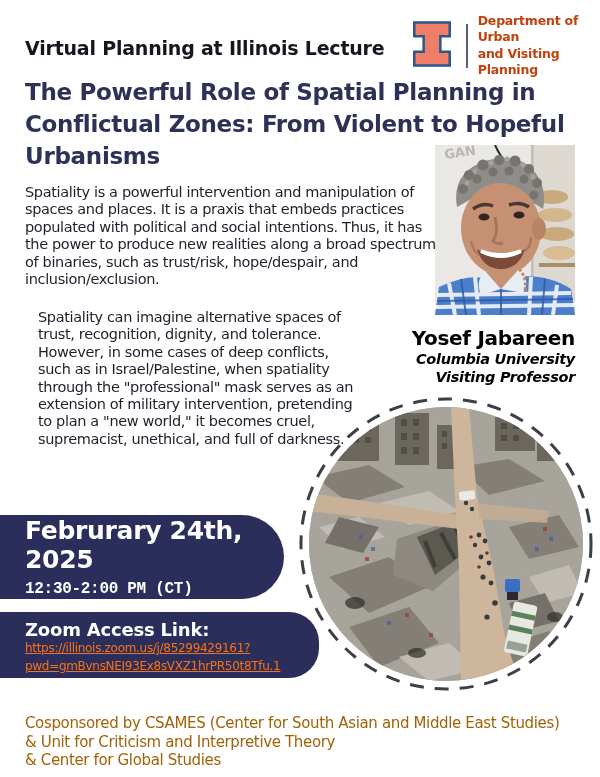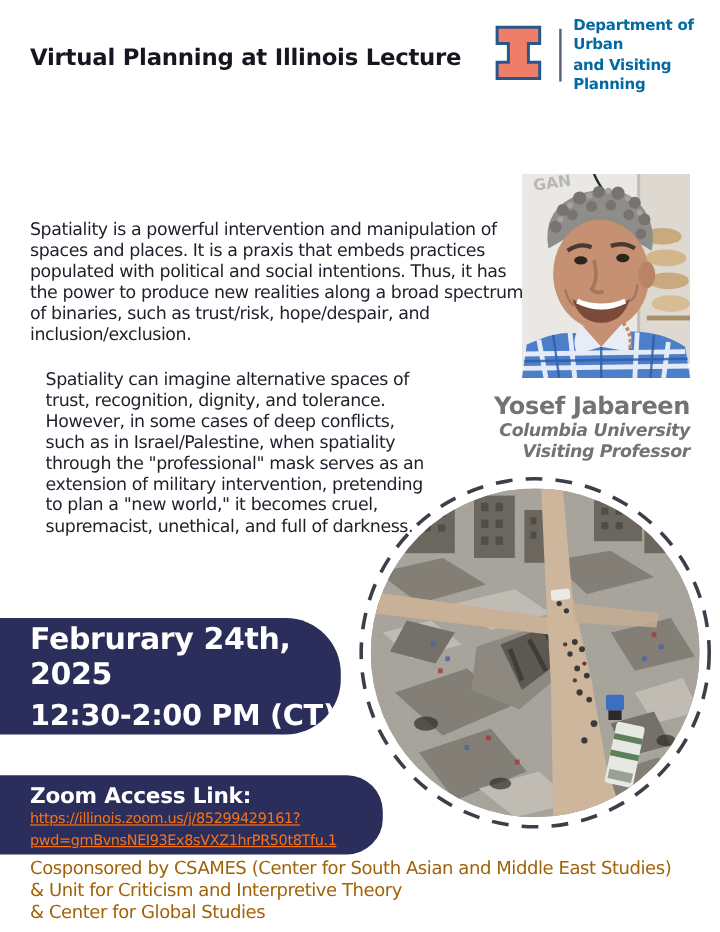--- a/index.html
+++ b/index.html
@@ -9,47 +9,47 @@
     position:relative; width:600px; height:777px; margin:0 auto;
     background:#ffffff; overflow:hidden;
   }
   .kicker {
     position:absolute; left:25px; top:37px;
     font-size:19px; font-weight:bold; color:#15161f; letter-spacing:-0.2px;
   }
   .logo-box { position:absolute; left:406px; top:13px; display:flex; align-items:center; }
   .logo-i { width:52px; height:48px; }
   .logo-divider { width:2px; height:44px; background:#59607a; margin:0 10px 0 8px; }
-  .logo-text { font-size:12.5px; font-weight:bold; color:#0369a1; line-height:1.3; letter-spacing:-0.2px; }
+  .logo-text { font-size:12.5px; font-weight:bold; color:#c2410c; line-height:1.3; letter-spacing:-0.2px; }
   .title {
     position:absolute; left:25px; top:76px; width:555px;
     font-size:23px; font-weight:bold; color:#2d3057; line-height:32px; letter-spacing:-0.3px;
   }
   .para1 {
     position:absolute; left:25px; top:184px; width:414px;
     font-size:14.5px; color:#1f1f2b; line-height:17.4px; letter-spacing:-0.35px;
   }
   .para2 {
     position:absolute; left:38px; top:309px; width:322px;
     font-size:14.5px; color:#1f1f2b; line-height:17.4px; letter-spacing:-0.35px;
   }
   .speaker-photo { position:absolute; left:435px; top:145px; width:140px; height:170px; }
-  .speaker-caption { position:absolute; left:370px; top:326px; width:205px; text-align:right; color:#737373; }
+  .speaker-caption { position:absolute; left:370px; top:326px; width:205px; text-align:right; color:#000000; }
   .speaker-name { font-size:20px; font-weight:bold; letter-spacing:-0.3px; }
   .speaker-role { font-size:14.5px; font-weight:bold; font-style:italic; line-height:18px; letter-spacing:-0.3px; }
   .date-box {
-    position:absolute; left:0; top:515px; width:284px; height:97px;
+    position:absolute; left:0; top:515px; width:284px; height:84px;
     background:#2b2d5a; border-radius:0 46px 46px 0;
     display:flex; flex-direction:column; justify-content:center; padding-left:25px;
     color:#ffffff;
   }
   .date-line1 { font-size:25px; font-weight:bold; letter-spacing:-0.3px; }
-  .date-line2 { font-size:24px; font-weight:bold; letter-spacing:-0.3px; margin-top:6px; }
+  .date-line2 { font-size:16px; font-weight:bold; letter-spacing:-0.3px; margin-top:6px;font-family:Liberation Mono, monospace; }
   .zoom-box {
-    position:absolute; left:0; top:646px; width:319px; height:66px;
+    position:absolute; left:0; top:612px; width:319px; height:66px;
     background:#2b2d5a; border-radius:0 30px 30px 0;
     padding:7px 0 0 25px; color:#ffffff;
   }
   .zoom-label { font-size:18px; font-weight:bold; letter-spacing:-0.2px; }
   .zoom-link { display:block; cursor:pointer; }
   .zoom-link span {
     display:block; font-size:12px; color:#f97316; letter-spacing:-0.3px;
     text-decoration:underline; line-height:17.5px;
   }
   .dashed-circle { position:absolute; left:298px; top:396px; width:296px; height:296px; }
@@ -72,20 +72,21 @@
         <path d="M3 2.5 h34 v13 h-9 v15 h9 v13 h-34 v-13 h9 v-15 h-9 z" fill="#ee7e67" stroke="#2b568c" stroke-width="2.4" stroke-linejoin="miter"></path>
       </svg>
     </span>
     <span class="logo-divider"></span>
     <span class="logo-text">
       <span>Department of Urban</span><br>
       <span>and Visiting Planning</span>
     </span>
   </div>
 
+  <div class="title">The Powerful Role of Spatial Planning in Conflictual Zones: From Violent to Hopeful Urbanisms</div>
 
   <div class="para1">Spatiality is a powerful intervention and manipulation of spaces and places. It is a praxis that embeds practices populated with political and social intentions. Thus, it has the power to produce new realities along a broad spectrum of binaries, such as trust/risk, hope/despair, and inclusion/exclusion.</div>
 
   <div class="speaker-photo">
     <svg viewBox="0 0 140 170" width="140" height="170">
       <rect x="0" y="0" width="140" height="170" fill="#e9e8e4"></rect>
       <rect x="96" y="0" width="44" height="170" fill="#ddd9d1"></rect>
       <rect x="96" y="0" width="2.5" height="170" fill="#c2beb6"></rect>
       <text x="10" y="14" font-size="13" fill="#b9b7b2" font-weight="bold" transform="rotate(-8 10 14)">GAN</text>
       <ellipse cx="117" cy="52" rx="16" ry="7" fill="#c9a97e"></ellipse>

